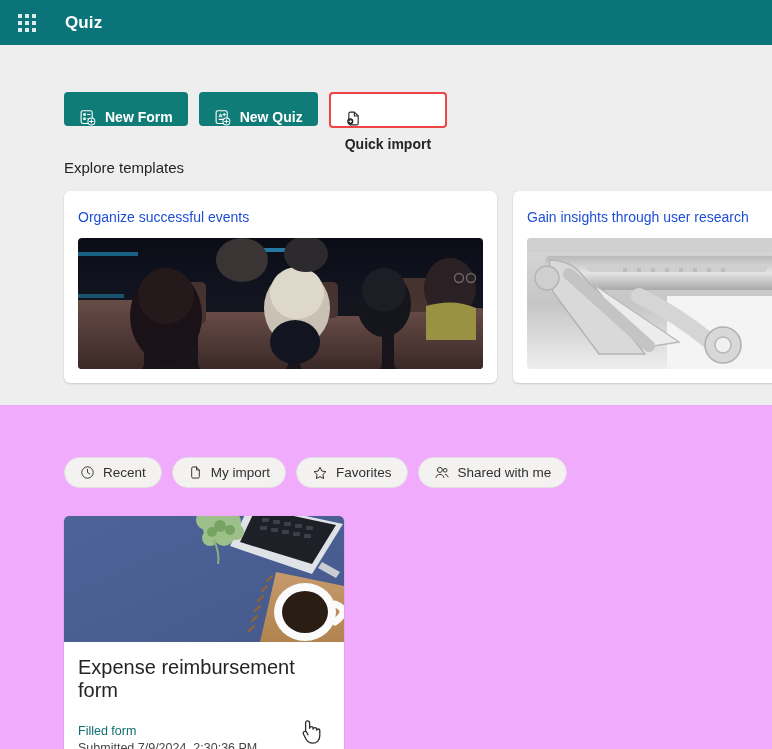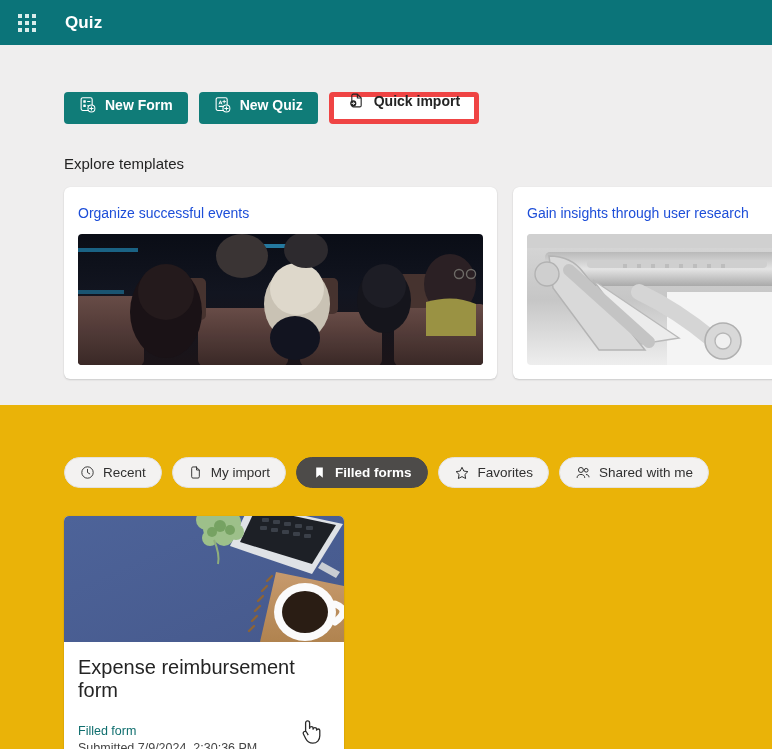--- a/index.html
+++ b/index.html
@@ -62,41 +62,42 @@
     overflow: hidden;
   }
 
   .actions {
     display: flex;
     gap: 11px;
     padding: 47px 0 0 64px;
   }
   .btn {
     display: inline-flex;
-    align-items: flex-end;
+    align-items: flex-start;
     gap: 9px;
-    height: 32px;
-    padding: 10px 14px;
+    height: 24px;
+    padding: 16px 14px;
     border-radius: 4px;
     font-size: 14px;
     font-weight: 600;
     cursor: pointer;
     box-sizing: border-box;
     border: 1px solid transparent;
     white-space: nowrap;
   }
   .btn-primary {
     background: #107c78;
     color: #ffffff;
   }
   .btn-secondary {
     background: #ffffff;
     color: #242424;
-    border: 5px solid #ef4444;
+    border: 2px solid #ef4444;
     font-weight: 600;
+    flex-direction: column;
   }
   .btn svg { display: block; }
 
   .section-title {
     font-size: 15px;
     color: #242424;
     font-weight: 400;
     padding: 31px 0 0 64px;
   }
 
@@ -124,21 +125,21 @@
   }
   .tpl-thumb {
     height: 131px;
     border-radius: 4px;
     overflow: hidden;
     position: relative;
   }
 
   
   .bottom-region {
-    background: #eab308;
+    background: #f0abfc;
     height: 344px;
     position: relative;
   }
   .pivots {
     display: flex;
     gap: 10px;
     padding: 52px 0 0 64px;
   }
   .pivot {
     display: inline-flex;
@@ -396,28 +397,20 @@
     <div class="pivot">
       <span>
         <svg width="15" height="15" viewBox="0 0 20 20" fill="none">
           <path d="M11.6 2.6H6.6A1.7 1.7 0 004.9 4.3v11.4a1.7 1.7 0 001.7 1.7h6.8a1.7 1.7 0 001.7-1.7V6.6l-4.5-4z" stroke="#303030" stroke-width="1.25" stroke-linejoin="round"></path>
           <path d="M11.4 2.8v3.9h4" stroke="#303030" stroke-width="1.25" stroke-linejoin="round"></path>
         </svg>
       </span>
       <span>My import</span>
     </div>
 
-    <div class="pivot selected">
-      <span>
-        <svg width="15" height="15" viewBox="0 0 20 20" fill="none">
-          <path d="M5.6 3.4h8.8v13.6l-4.4-3.6-4.4 3.6z" fill="#ffffff"></path>
-        </svg>
-      </span>
-      <span>Filled forms</span>
-    </div>
 
     <div class="pivot">
       <span>
         <svg width="16" height="16" viewBox="0 0 20 20" fill="none">
           <path d="M10 2.9l2.26 4.66 5.1.72-3.7 3.56.88 5.06L10 14.52l-4.54 2.38.88-5.06-3.7-3.56 5.1-.72z" stroke="#303030" stroke-width="1.25" stroke-linejoin="round"></path>
         </svg>
       </span>
       <span>Favorites</span>
     </div>
 

